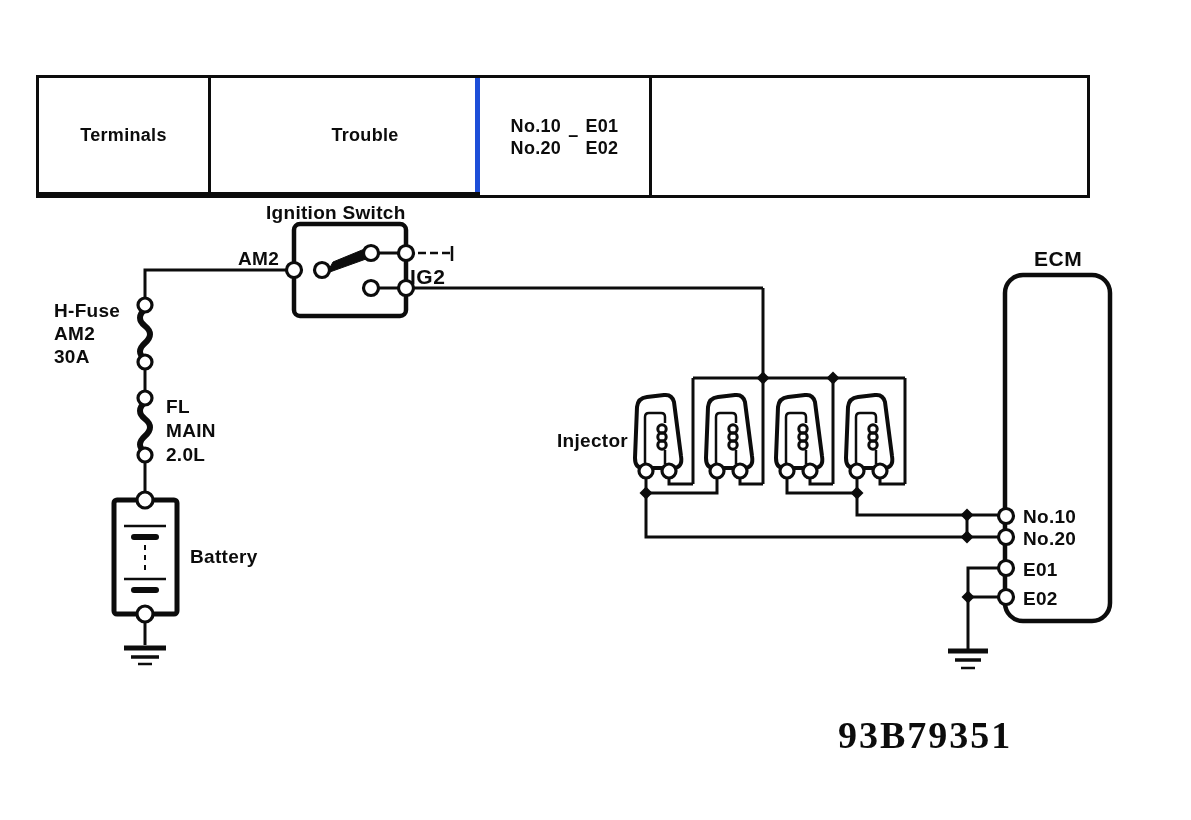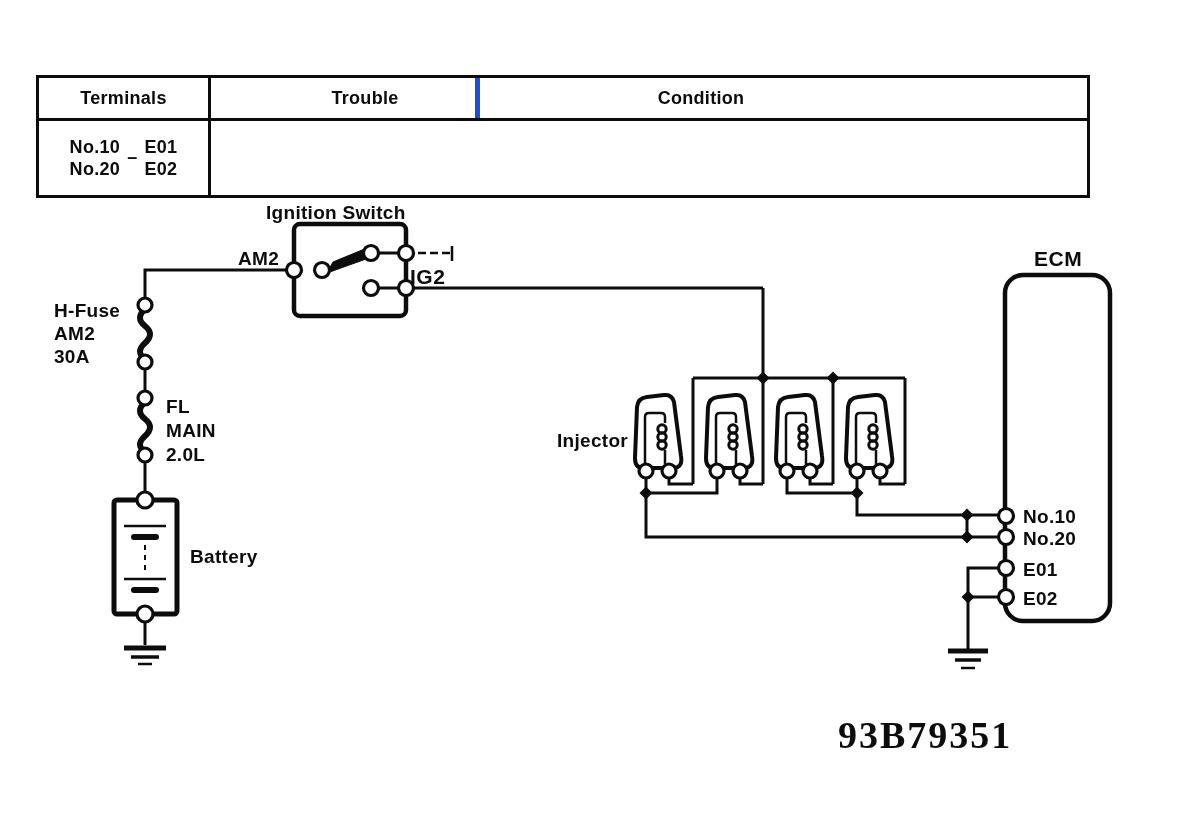--- a/index.html
+++ b/index.html
@@ -4,21 +4,21 @@
 <style>
   html,body { margin:0; padding:0; background:#ffffff; }
   .page {
     position:relative; width:1191px; height:820px; background:#ffffff;
     font-family:"Liberation Sans", sans-serif; color:#0c0c0c; overflow:hidden;
   }
   
   .trouble-table {
     position:absolute; left:36px; top:75px; width:1054px; height:123px;
     border:3px solid #0c0c0c; box-sizing:border-box;
-    display:flex; flex-direction:column; font-weight:bold; background:#fff;
+    display:flex; flex-direction:row; font-weight:bold; background:#fff;
   }
   .t-row { display:flex; }
   .t-head { flex:0 0 40px; border-bottom:3px solid #0c0c0c; }
   .t-body { flex:1; }
   .cell { display:flex; align-items:center; justify-content:center; font-size:18px; letter-spacing:.3px; }
   .c1 { flex:0 0 169px; border-right:3px solid #0c0c0c; }
   .c2 { flex:0 0 220px; border-right:5px solid #1d4ed8;margin-left:44px; }
   .c3 { flex:1; display:flex; }
   .sub-cond { flex:0 0 442px; display:flex; align-items:center; justify-content:center; }
   .sub-std  { flex:1; display:flex; align-items:center; justify-content:center; }
@@ -47,21 +47,20 @@
 </head>
 <body>
 
 <div class="page">
 
   <div class="trouble-table">
     <div class="t-row t-head">
       <div class="cell c1">Terminals</div>
       <div class="cell c2">Trouble</div>
       <div class="c3">
-        <div class="sub-cond cell">Condition</div>
       </div>
     </div>
     <div class="t-row t-body">
       <div class="cell c1">
         <div class="term-wrap">
           <div class="tcol">
             <span>No.10</span>
             <span>No.20</span>
           </div>
           <div class="tdash">–</div>

